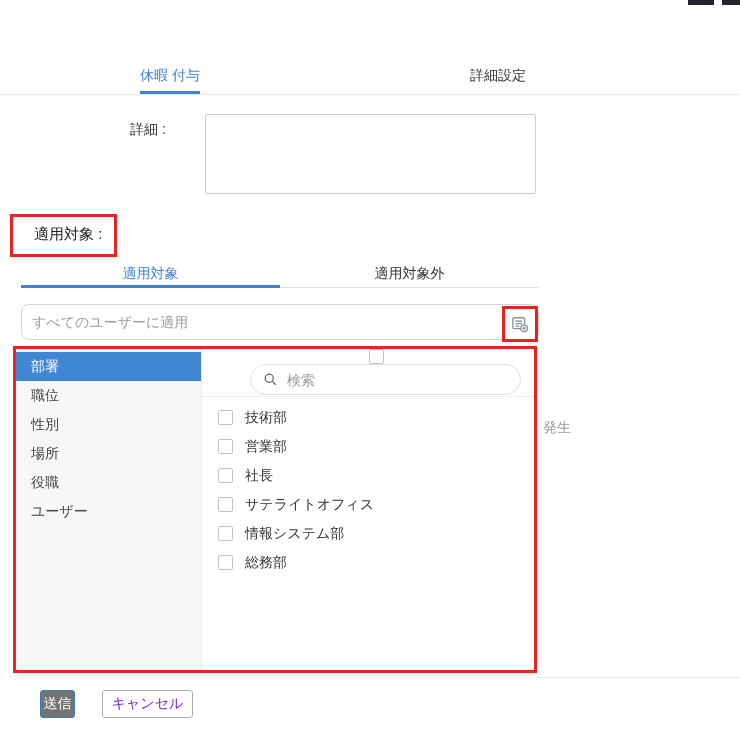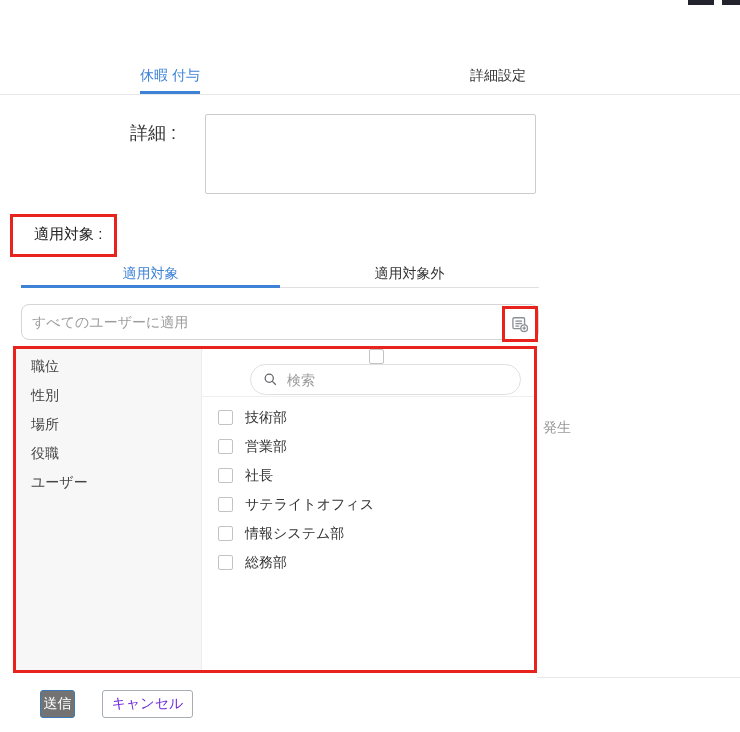--- a/index.html
+++ b/index.html
@@ -18,21 +18,21 @@
   .dlg-close { position:absolute; right:18px; top:0; line-height:40px; font-size:16px; font-weight:bold; color:#e95a52; cursor:pointer; }
 
   
   .main-tabs-wrap { position:absolute; top:40px; left:0; right:0; height:55px; border-bottom:1px solid #e8e8e8; }
   .main-tabs { display:flex; height:100%; width:656px; margin-left:6px; }
   .mtab { flex:1; display:flex; justify-content:center; align-items:flex-end; cursor:pointer; }
   .mtab-inner { padding-bottom:9px; font-size:14px; color:#333; }
   .mtab-inner.active { color:#3e82d6; border-bottom:3px solid #3e82d6; padding-bottom:6px; }
 
   
-  .details-label { position:absolute; left:130px; top:121px; font-size:18px; color:#333; }
+  .details-label { position:absolute; left:130px; top:121px; font-size:14px; color:#333; }
   .details-textarea { position:absolute; left:205px; top:114px; width:331px; height:80px;
     border:1px solid #ccc; border-radius:2px; resize:none; font-size:14px; padding:8px;
     font-family:"Liberation Sans","DejaVu Sans",sans-serif; color:#333; }
 
   
   .applicable-label { position:absolute; left:10px; top:214px; border:3px solid #e8231d;
     padding:8px 12px 10px 21px; font-size:15px; color:#222; background:#fff; }
 
   
   .apply-tabs { position:absolute; left:21px; top:264px; width:518px; height:24px; display:flex; }
@@ -125,20 +125,21 @@
       </svg>
     </span>
   </div>
 
   <div class="footer-line"></div>
 
   <div class="bg-text">発生</div>
 
   <div class="selector-panel">
     <div class="cat-col">
+      <div class="cat-item selected">部署</div>
       <div class="cat-item">職位</div>
       <div class="cat-item">性別</div>
       <div class="cat-item">場所</div>
       <div class="cat-item">役職</div>
       <div class="cat-item">ユーザー</div>
     </div>
     <div class="opt-col">
       <div class="search-row">
         <span class="cbx"></span>
         <div class="search-pill">

